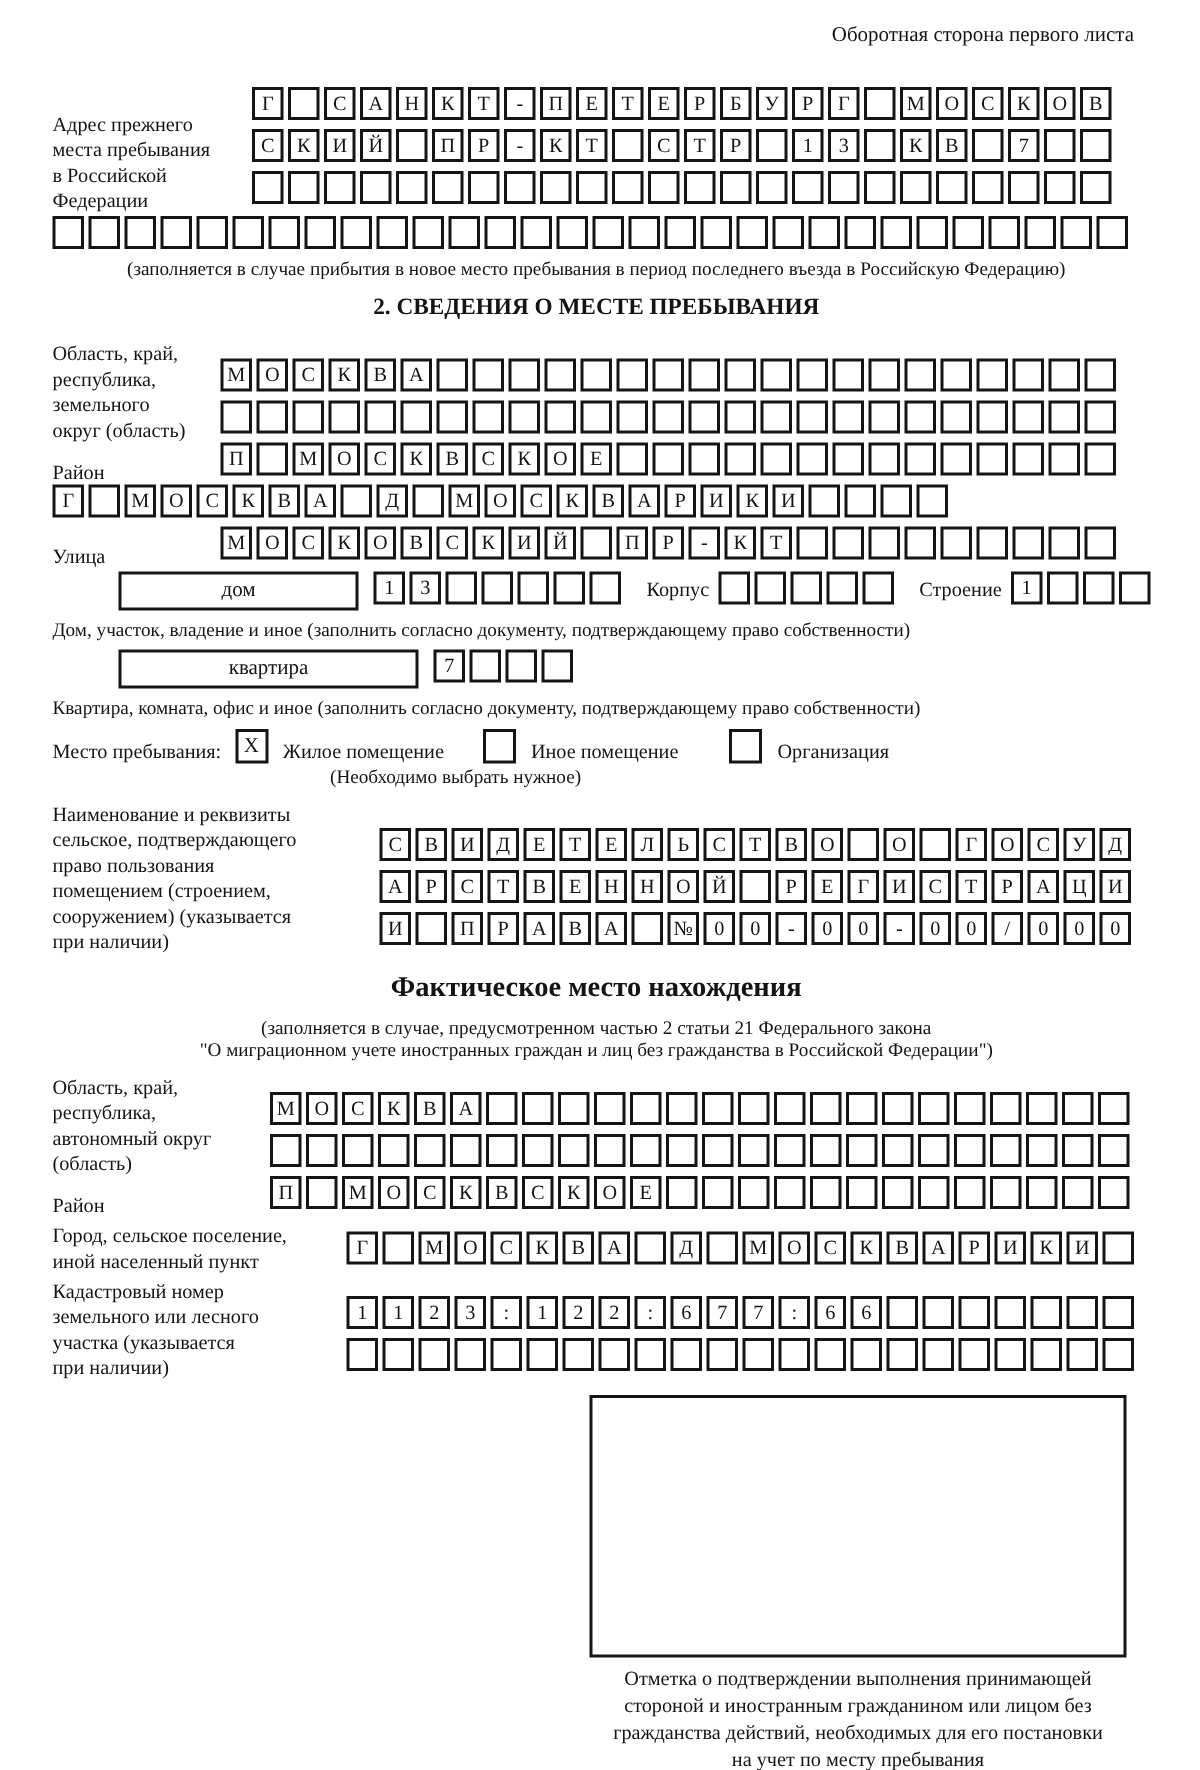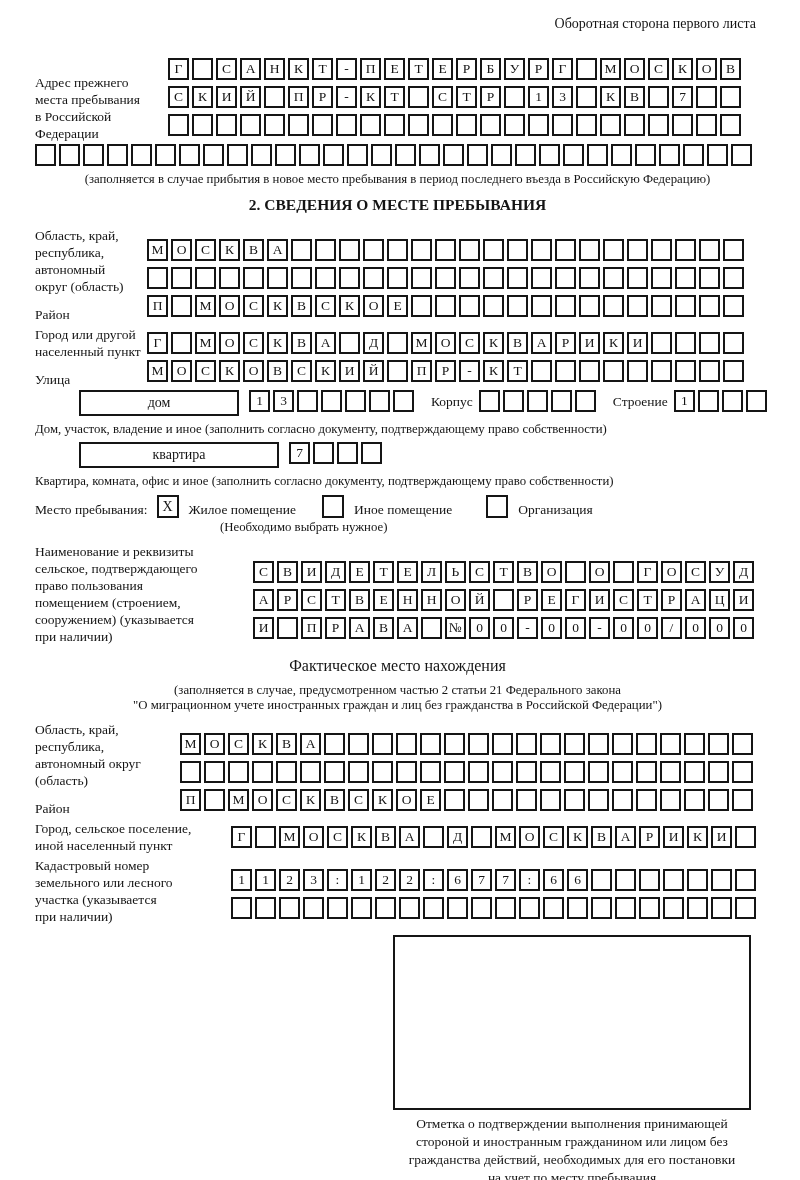--- a/index.html
+++ b/index.html
@@ -28,21 +28,21 @@
     flex:0 0 auto; width:21px; height:22px; margin-right:3px;
     border:2px solid #151515; text-align:center;
     font-size:13.5px; line-height:18px; overflow:hidden;
   }
   .fullrow { margin-top:2px; }
 
   .note { font-size:12.8px; line-height:15px; margin:1px 0 5px 0; }
   .center { text-align:center; }
 
   .h2 { text-align:center; font-weight:bold; font-size:15.5px; margin:9px 0 10px 0; }
-  .h3 { text-align:center; font-weight:normal; font-size:16px; margin:12px 0 8px 0; }
+  .h3 { text-align:center; font-weight:bold; font-size:19px; margin:12px 0 8px 0; }
 
   .dom-row { display:flex; align-items:flex-start; margin:2px 0 4px 0;padding-left:44px; }
   .fieldbox {
     border:2px solid #151515; height:26px; line-height:22px;
     text-align:center; font-size:14px; flex:0 0 auto;
   }
   .fb-dom { width:160px; margin-right:10px; }
   .fb-kv  { width:200px; margin-right:10px; }
   .inline-lbl { font-size:13.5px; line-height:24px; margin:0 6px 0 14px; white-space:nowrap; }
 
@@ -190,21 +190,21 @@
       <span class="cell"></span>
     </div>
   <div class="note center">(заполняется в случае прибытия в новое место пребывания в период последнего въезда в Российскую Федерацию)</div>
 
   <div class="h2">2. СВЕДЕНИЯ О МЕСТЕ ПРЕБЫВАНИЯ</div>
 
   <div class="row">
     <div class="lbl w112">
         <div>Область, край,</div>
         <div>республика,</div>
-        <div>автономный</div>
+        <div>земельного</div>
         <div>округ (область)</div>
       </div>
     <div class="grids">
       <div class="grid">
           <span class="cell">М</span>
           <span class="cell">О</span>
           <span class="cell">С</span>
           <span class="cell">К</span>
           <span class="cell">В</span>
           <span class="cell">А</span>
@@ -283,24 +283,20 @@
         <span class="cell"></span>
         <span class="cell"></span>
         <span class="cell"></span>
         <span class="cell"></span>
         <span class="cell"></span>
         <span class="cell"></span>
       </div>
   </div>
 
   <div class="row">
-    <div class="lbl w112">
-        <div>Город или другой</div>
-        <div>населенный пункт</div>
-      </div>
     <div class="grid">
         <span class="cell">Г</span>
         <span class="cell"></span>
         <span class="cell">М</span>
         <span class="cell">О</span>
         <span class="cell">С</span>
         <span class="cell">К</span>
         <span class="cell">В</span>
         <span class="cell">А</span>
         <span class="cell"></span>

